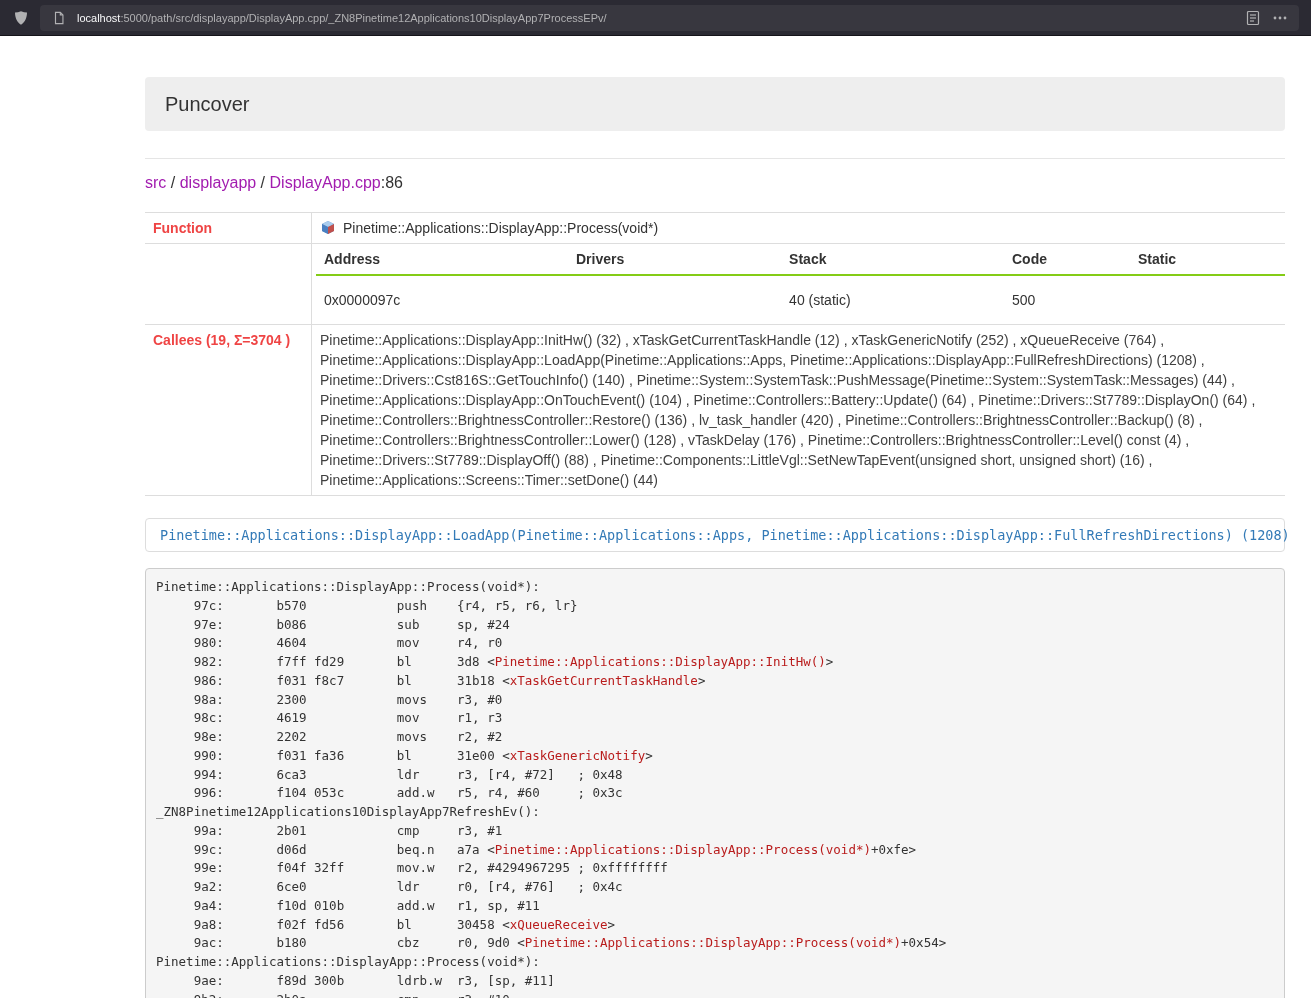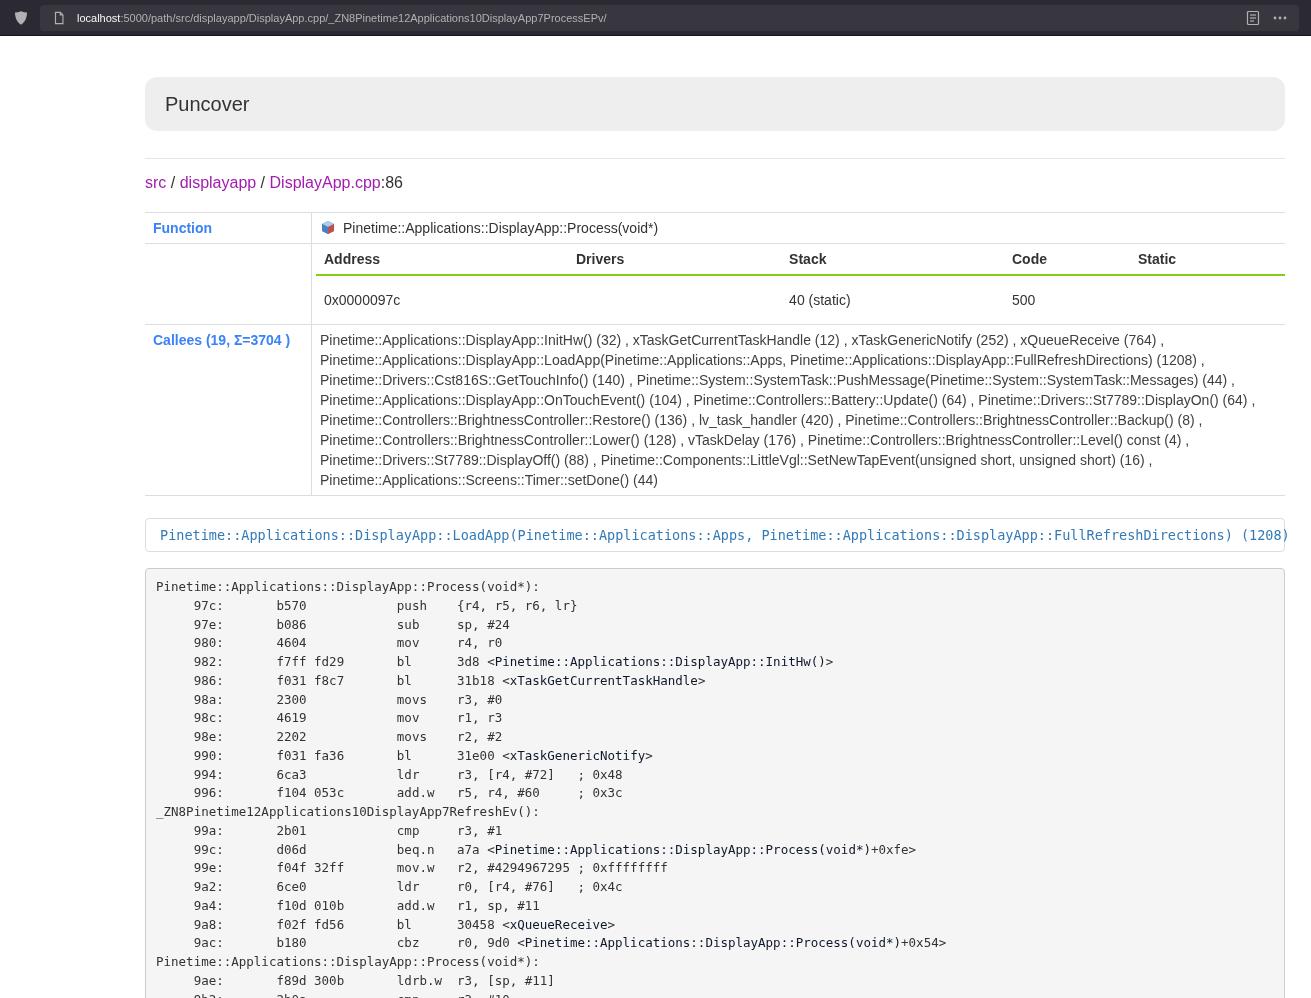--- a/index.html
+++ b/index.html
@@ -49,21 +49,21 @@
 
   
   .container {
     width: 1140px;
     margin-left: 145px;
     padding-top: 41px;
     box-sizing: border-box;
   }
   .jumbotron {
     background: #eeeeee;
-    border-radius: 12px;
+    border-radius: 4px;
     padding: 16px 20px;
     margin-bottom: 27px;
   }
   .jumbotron h1 {
     margin: 0;
     font-size: 20px;
     line-height: 22px;
     font-weight: 500;
     color: #333;
   }
@@ -92,21 +92,21 @@
     border-top: 1px solid #ddd;
     padding: 5px 8px;
     vertical-align: top;
     text-align: left;
     line-height: 20px;
     font-size: 14px;
   }
   table.tbl th.rowhdr {
     width: 150px;
     font-weight: bold;
-    color: #3b82f6;
+    color: #ef4444;
     border-right: 1px solid #ddd;
     margin-left: 19px;
   }
   td.nested-cell { padding: 0 0 0 4px !important; }
   table.nested { width: 100%; border-collapse: collapse; }
   table.nested th {
     text-align: left;
     font-weight: bold;
     padding: 5px 8px;
     border-bottom: 2px solid #84cc16;
@@ -145,21 +145,21 @@
     padding: 9px 10px;
     font-family: "DejaVu Sans Mono", monospace;
     font-size: 12.5px;
     line-height: 1.5;
     color: #333;
     white-space: pre;
     overflow: hidden;
     tab-size: 8;
     -moz-tab-size: 8;
   }
-  pre.disasm a { color: #0f172a; }
+  pre.disasm a { color: #b91c1c; }
 </style>
 </head>
 <body>
 
 <div class="chrome">
   <span class="chrome-icon">
     <svg width="16" height="16" viewBox="0 0 16 16">
         <path fill="#b1b1b3" d="M8 1.2c2 .8 4 1.3 6 1.3 0 5.2-2.1 9.8-6 12.3C4.1 12.3 2 7.7 2 2.5c2 0 4-.5 6-1.3z"></path>
       </svg>
   </span>

